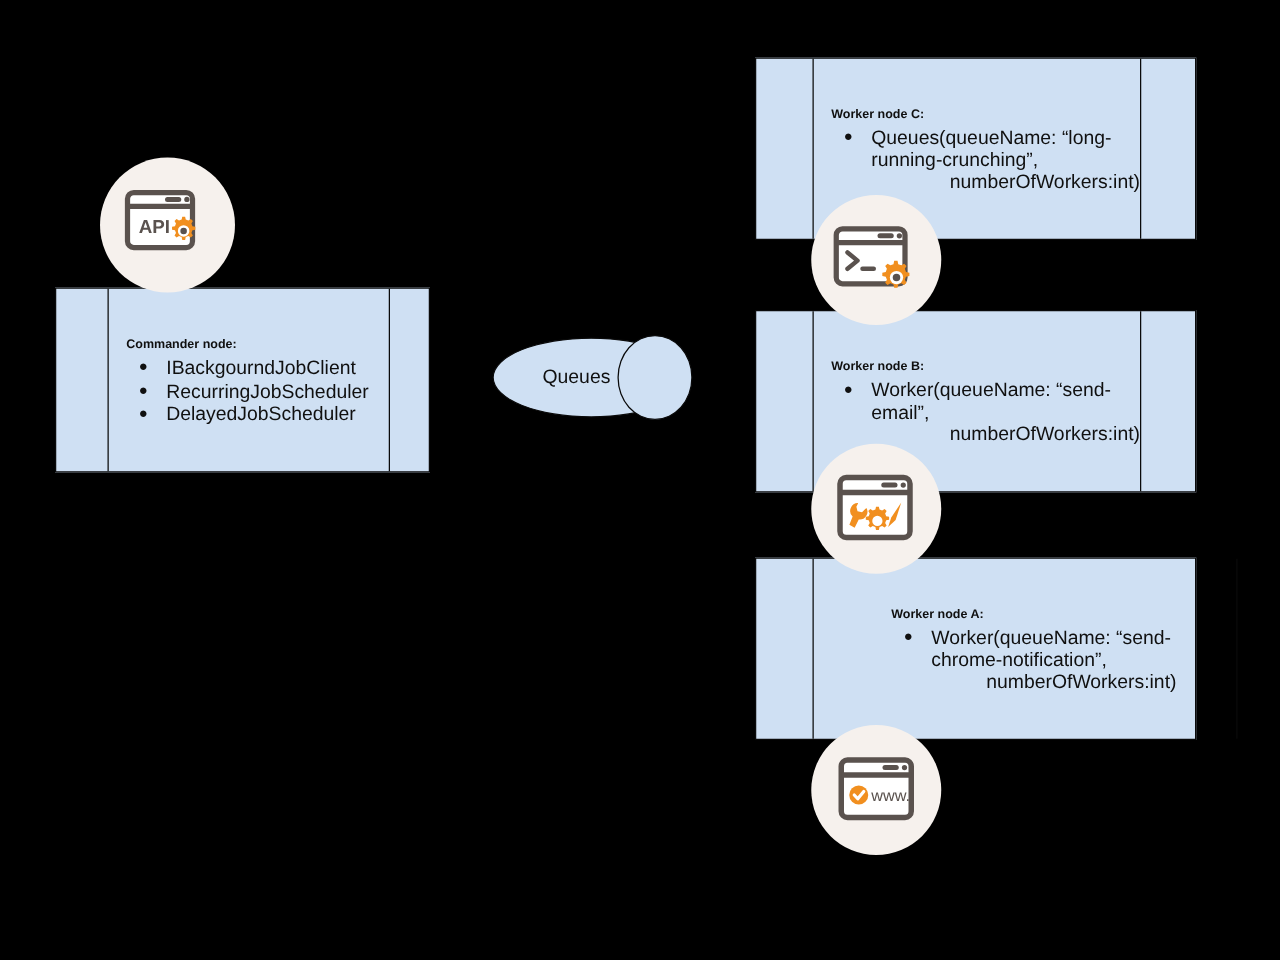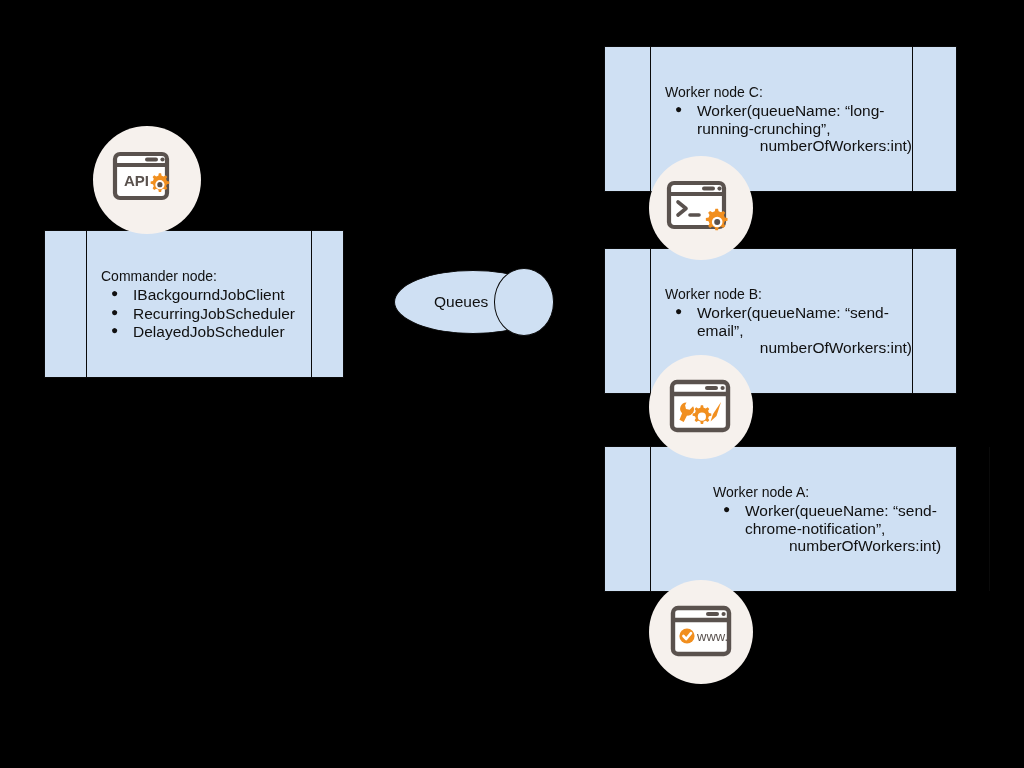--- a/index.html
+++ b/index.html
@@ -39,23 +39,24 @@
     flex: 1 1 auto;
     position: relative;
     box-sizing: border-box;
     display: flex;
     flex-direction: column;
     justify-content: center;
   }
 
   .node-title {
     color: #101010;
-    font-size: 14px;
+    font-size: 10px;
     line-height: 18px;
     padding-left: 14px;
+    font-weight: bold;
   }
   .node-list {
     margin: 0;
     padding: 0 0 0 46px;
     list-style: none;
   }
   .node-list li {
     position: relative;
     color: #101010;
     font-size: 15.5px;
@@ -136,21 +137,21 @@
       <div class="node-title">Commander node:</div>
       <ul class="node-list">
         <li>IBackgourndJobClient</li>
         <li>RecurringJobScheduler</li>
         <li>DelayedJobScheduler</li>
       </ul>
     </div>
     <div class="node-band-right" style="width:32px;"></div>
   </div>
 
-  <div class="icon-badge" id="api-badge" style="left:93px; top:126px; width:108px; height:108px;">
+  <div class="icon-badge" id="api-badge" style="left:80px; top:126px; width:108px; height:108px;">
     <span>
       <svg width="70" height="58" viewBox="0 0 70 58">
         <rect x="3" y="3" width="52" height="44" rx="5" ry="5" fill="#ffffff" stroke="#5a524e" stroke-width="4.2"></rect>
         <path d="M3 14 H55" stroke="#5a524e" stroke-width="4.2" fill="none"></path>
         <rect x="33" y="6.5" width="13" height="4" rx="2" fill="#5a524e"></rect>
         <circle cx="50.5" cy="8.5" r="2.1" fill="#5a524e"></circle>
         <text x="12" y="35" font-family="Liberation Sans, sans-serif" font-size="15" font-weight="bold" fill="#5a524e">API</text>
         <g transform="translate(47,31)">
           <path d="M0,-13 L3.4,-11.7 L6.6,-13.6 L9.2,-11 L7.3,-7.8 L8.6,-4.4 L12.4,-3.6
                    L12.4,0.1 L8.6,0.9 L7.3,4.3 L9.2,7.5 L6.6,10.1 L3.4,8.2 L0,9.5
@@ -169,21 +170,21 @@
     <div class="cyl-cap"></div>
     <div class="cyl-label">Queues</div>
   </div>
 
   <div class="node-box" id="worker-c-box" style="left:604px; top:46px; width:353px; height:146px;">
     <div class="node-band-left" style="width:46px;"></div>
     <div class="node-body">
       <div class="node-title">Worker node C:</div>
       <ul class="node-list">
         <li>
-          <span class="wrap-ind">Worker(queueName: “long-</span>
+          <span class="wrap-ind">Queues(queueName: “long-</span>
           <span class="wrap-ind">running-crunching”,</span>
           <span class="wrap-ind2">numberOfWorkers:int)</span>
         </li>
       </ul>
     </div>
     <div class="node-band-right" style="width:44px;"></div>
   </div>
 
   <div class="icon-badge" id="terminal-badge" style="left:649px; top:156px; width:104px; height:104px;">
     <span>

